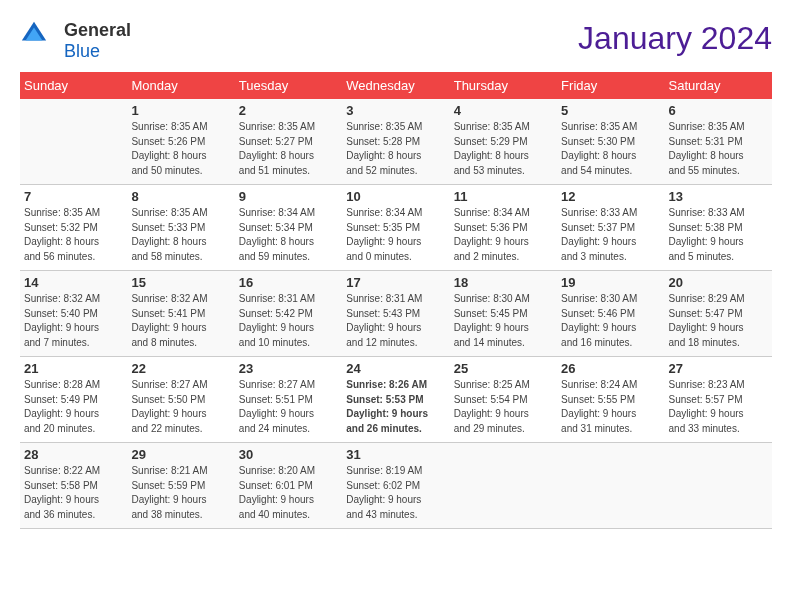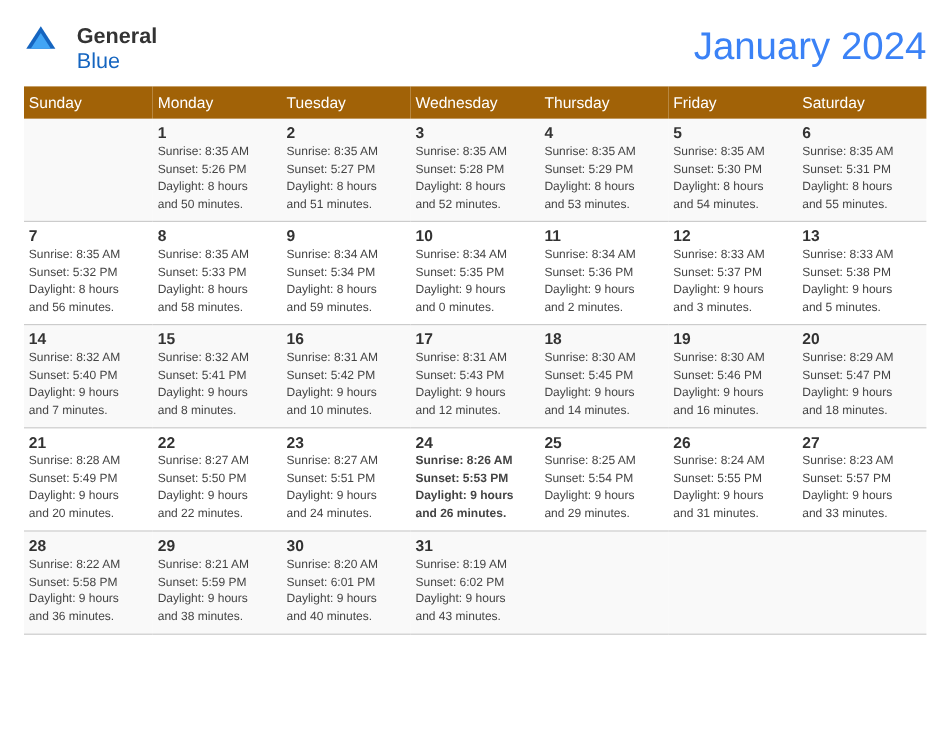--- a/index.html
+++ b/index.html
@@ -34,34 +34,34 @@
     .logo-icon {
       width: 28px;
       height: 28px;
     }
     .title-block {
       text-align: right;
     }
     .title-block h1 {
       font-size: 32px;
       font-weight: normal;
-      color: #3b82f6;
+      color: #4c1d95;
     }
     .title-block h2 {
       font-size: 16px;
       font-weight: normal;
       color: #555;
     }
     table {
       width: 100%;
       border-collapse: collapse;
       font-size: 11px;
     }
     thead tr th {
-      background-color: #a16207;
+      background-color: #ef4444;
       color: #fff;
       padding: 6px 4px;
       text-align: left;
       font-size: 13px;
       font-weight: normal;
     }
     tbody tr {
       border-bottom: 1px solid #ccc;
     }
     tbody tr:nth-child(odd) {

